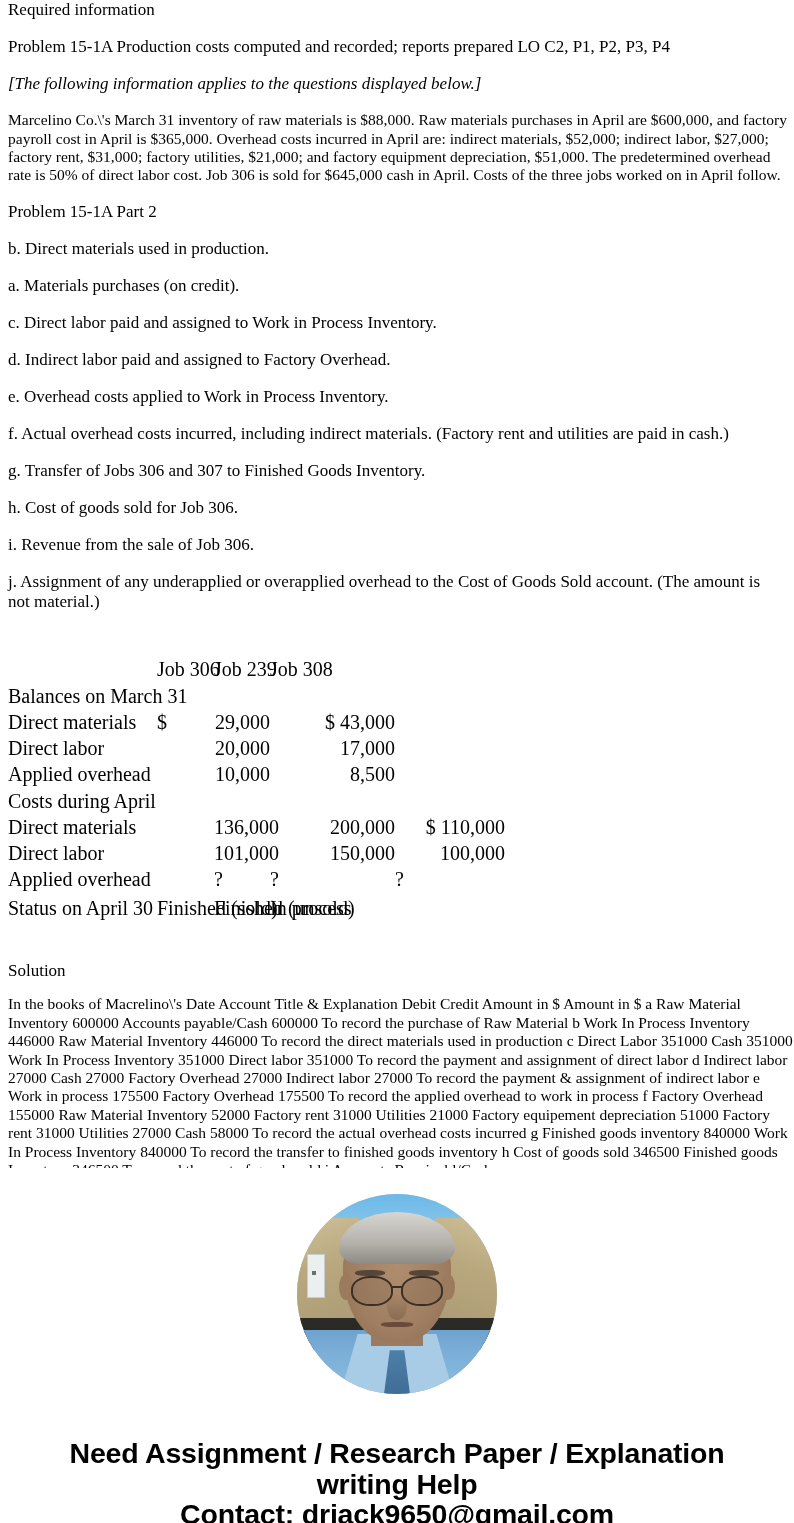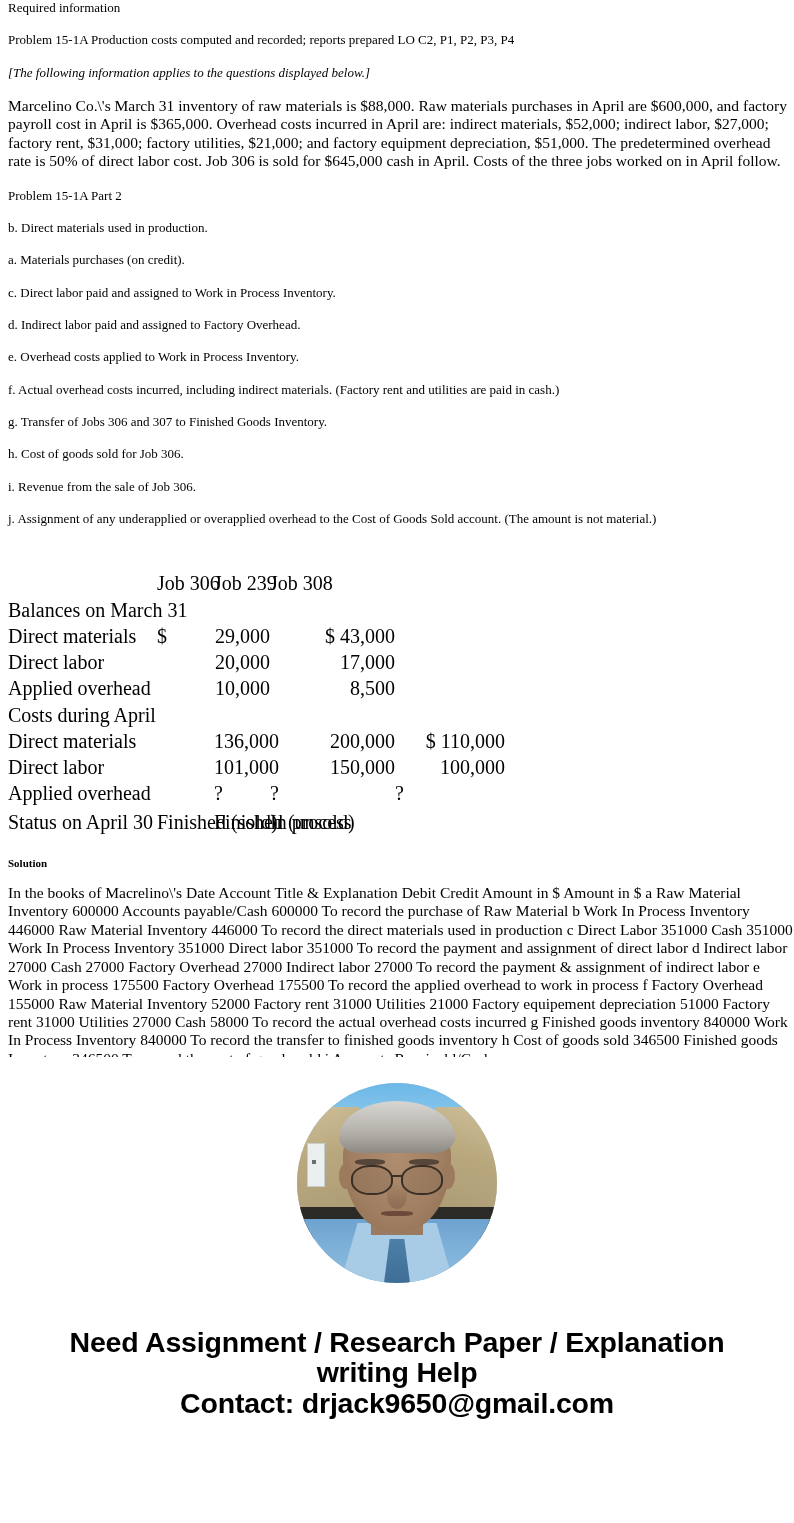--- a/index.html
+++ b/index.html
@@ -19,21 +19,21 @@
   }
   .page {
     padding: 0 8px;
     box-sizing: border-box;
     width: 794px;
   }
 
   
   .para {
     margin: 0 0 17px 0;
-    font-size: 13px;
+    font-size: 17px;
     line-height: 1.18;
     white-space: normal;
   }
   .para.italic { font-style: italic; }
   .para.big-gap { margin-bottom: 44px; }
 
   
   .intro {
     margin: 0 0 17px 0;
     line-height: 1.19;
@@ -70,23 +70,23 @@
   .num  { text-align: right; }
   .numl { text-align: left; }
   .dollar-lone { text-align: left; }
 
   .status-row td { padding-top: 5px; line-height: 1.17; vertical-align: top; margin-top: 48px; }
   .status-label { vertical-align: middle; }
   .status-cell { white-space: normal; }
 
   
   h2.solution-heading {
-    font-size: 11px;
-    font-weight: bold;
-    margin: 22px 0 14px 0;
+    font-size: 17px;
+    font-weight: normal;
+    margin: 40px 0 14px 0;
     line-height: 1.2;
   }
   .solution-body {
     margin: 0;
     line-height: 1.19;
     width: 786px;
     max-height: 173px;
     overflow: hidden;
   }
 

